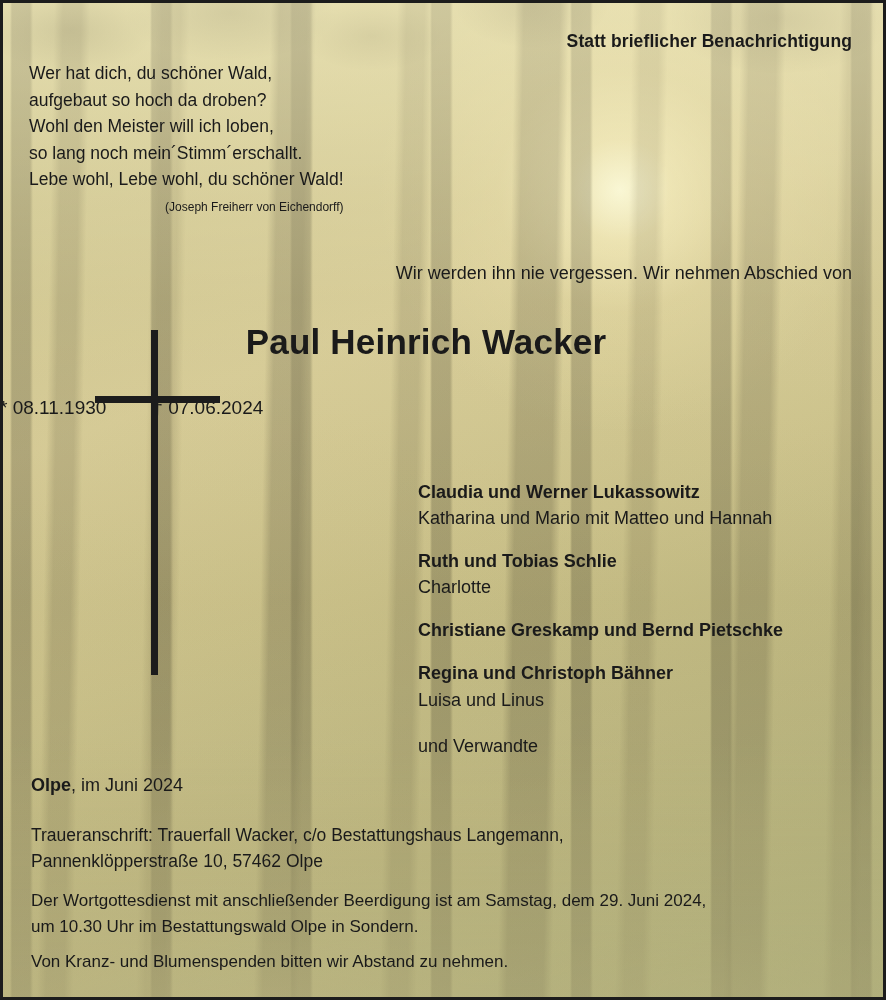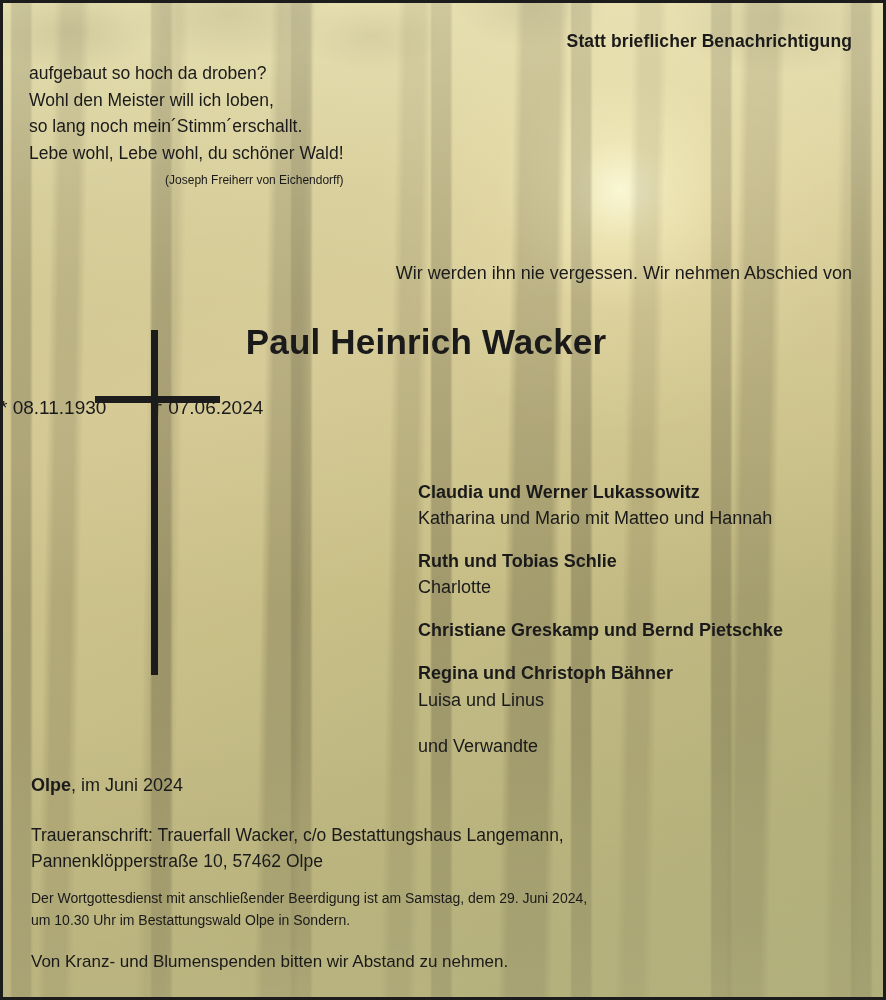--- a/index.html
+++ b/index.html
@@ -182,21 +182,21 @@
     left: 31px;
     top: 822px;
     font-size: 17.5px;
     line-height: 1.5;
   }
   .service {
     position: absolute;
     left: 31px;
     right: 31px;
     top: 888px;
-    font-size: 14px;
+    font-size: 17px;
     line-height: 1.55;
     text-align: justify;
   }
   .service .l2 { text-align: left; }
   .flowers {
     position: absolute;
     left: 31px;
     top: 952px;
     font-size: 17px;
   }
@@ -210,20 +210,21 @@
   <div class="bg-trees"></div>
   <div class="bg-canopy"></div>
   <div class="bg-floor"></div>
   <div class="bg-haze"></div>
 
   <div class="content">
 
     <div class="notice">Statt brieflicher Benachrichtigung</div>
 
     <div class="poem">
+      <div>Wer hat dich, du schöner Wald,</div>
       <div>aufgebaut so hoch da droben?</div>
       <div>Wohl den Meister will ich loben,</div>
       <div>so lang noch mein´Stimm´erschallt.</div>
       <div>Lebe wohl, Lebe wohl, du schöner Wald!</div>
       <div class="author">(Joseph Freiherr von Eichendorff)</div>
     </div>
 
     <div class="farewell">Wir werden ihn nie vergessen. Wir nehmen Abschied von</div>
 
     <div class="name">Paul Heinrich Wacker</div>

